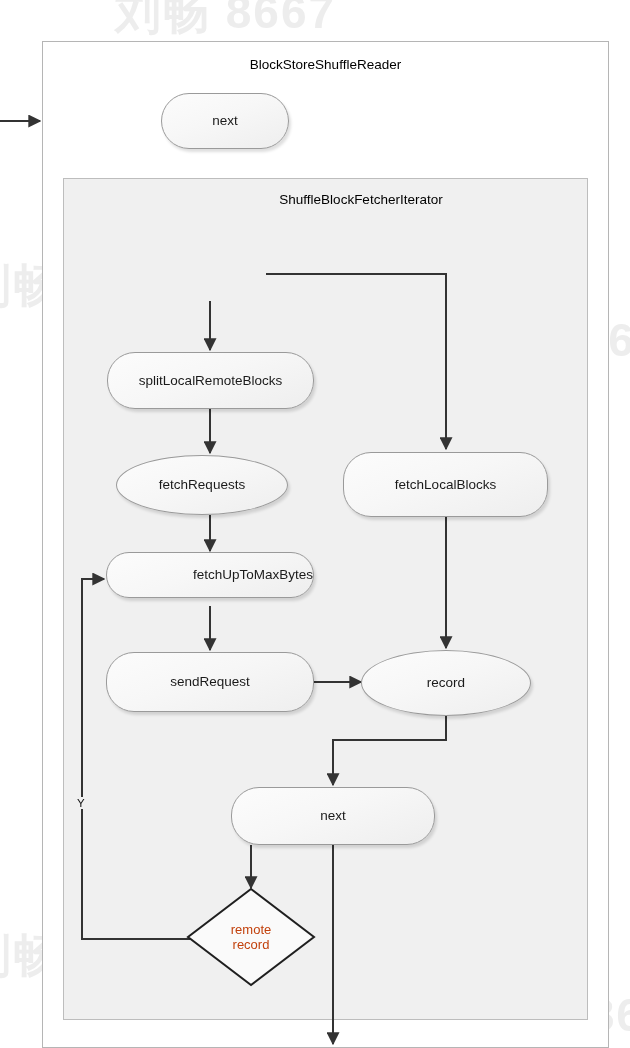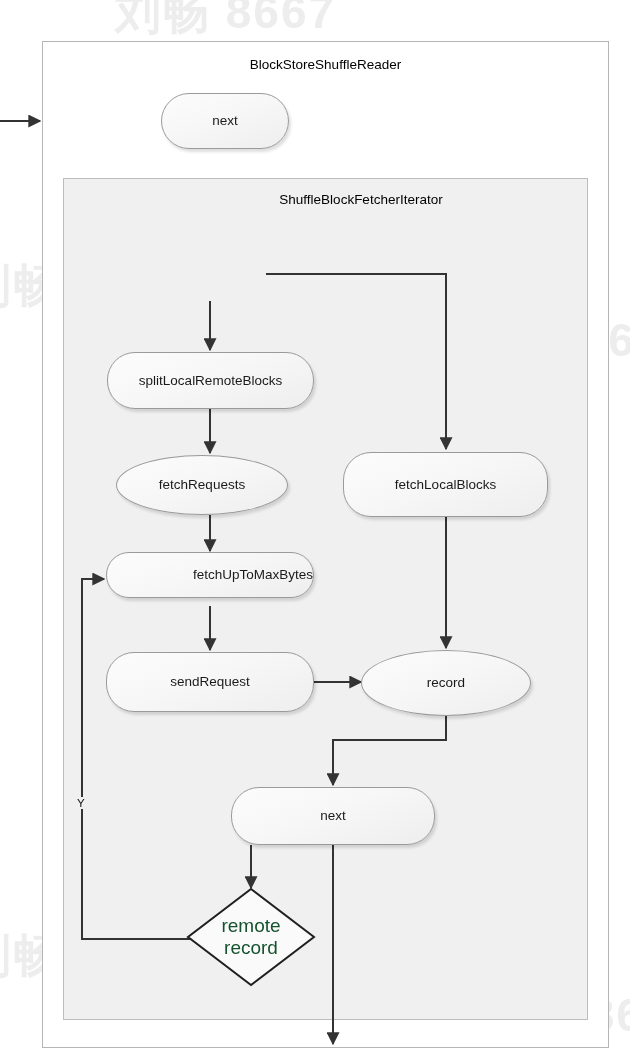--- a/index.html
+++ b/index.html
@@ -91,22 +91,22 @@
     box-shadow: none;
   }
   .diamond-shape {
     position: absolute;
     left: 0; top: 0;
     width: 100%; height: 100%;
   }
   .diamond-label {
     position: relative;
     z-index: 2;
-    font-size: 19px;
-    color: #14532d;
+    font-size: 13px;
+    color: #c2410c;
     line-height: 1.18;
   }
   .edge-label {
     position: absolute;
     font-size: 11.5px;
     color: #111111;
     background: #f0f0f0;
     padding: 0 1px;
     z-index: 6;
     white-space: nowrap;

